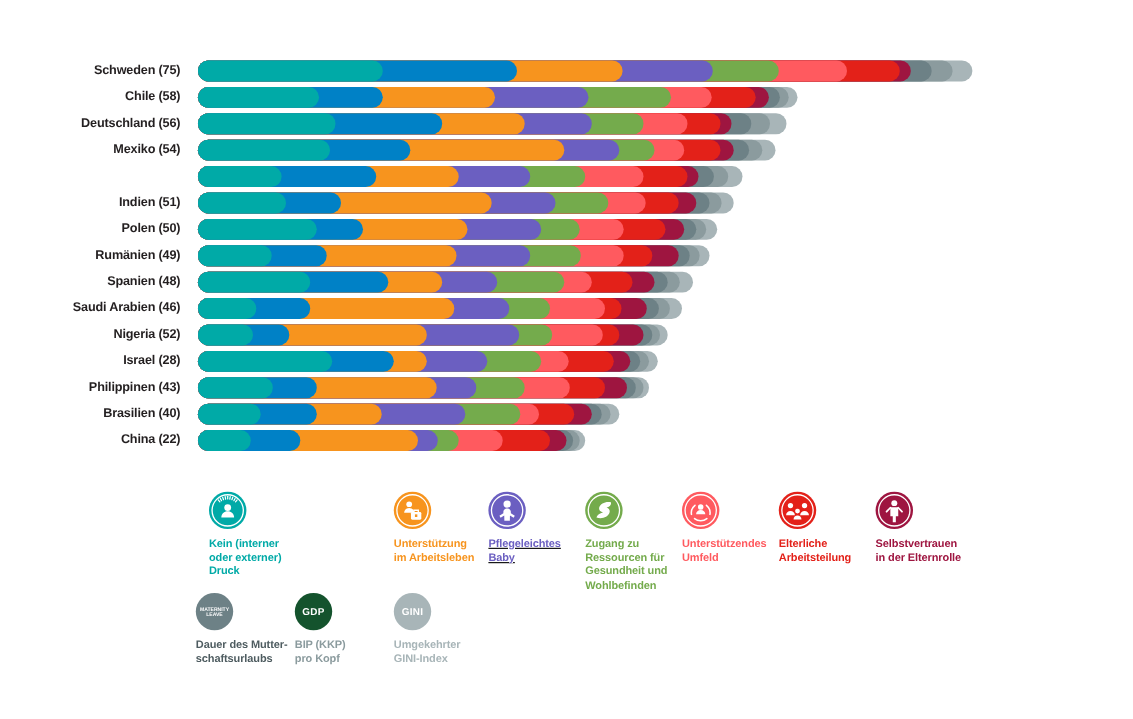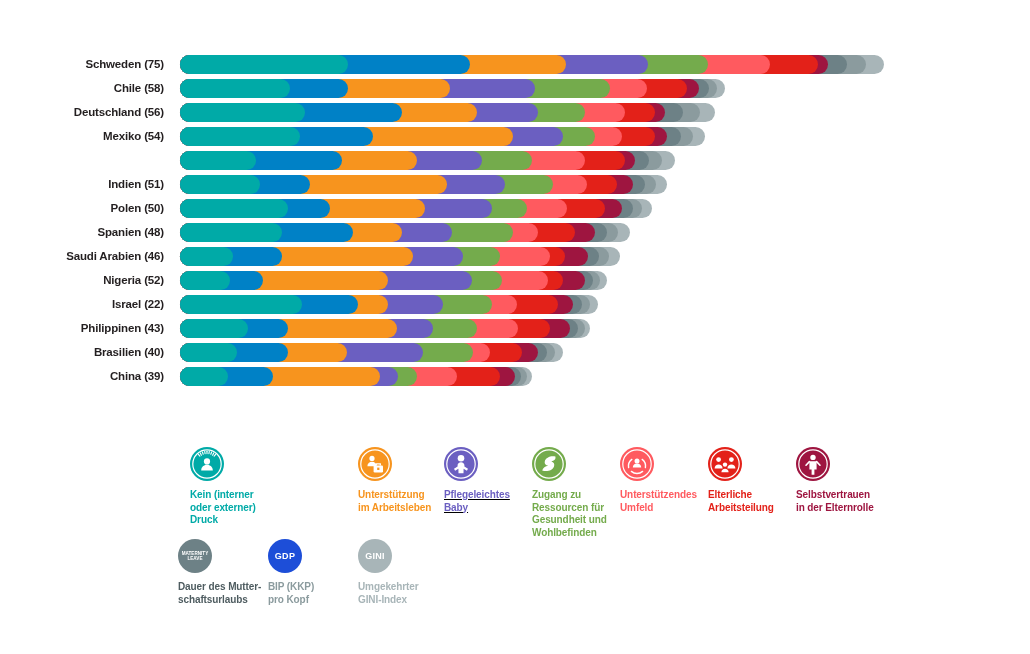--- a/index.html
+++ b/index.html
@@ -190,20 +190,36 @@
           <div class="seg" title="Elterliche Arbeitsteilung" style="left: 0px; width: 425px; background: rgb(227, 33, 25);"></div>
           <div class="seg" title="Unterstützendes Umfeld" style="left: 0px; width: 387px; background: rgb(255, 90, 95);"></div>
           <div class="seg" title="Zugang zu Ressourcen für Gesundheit und Wohlbefinden" style="left: 0px; width: 347px; background: rgb(116, 171, 76);"></div>
           <div class="seg" title="Pflegeleichtes Baby" style="left: 0px; width: 312px; background: rgb(107, 95, 193);"></div>
           <div class="seg" title="Unterstützung im Arbeitsleben" style="left: 0px; width: 245px; background: rgb(247, 148, 30);"></div>
           <div class="seg" title="Finanzielle Sicherheit" style="left: 0px; width: 150px; background: rgb(0, 129, 198);"></div>
           <div class="seg" title="Kein (interner oder externer) Druck" style="left: 0px; width: 108px; background: rgb(0, 170, 167);"></div>
         </div>
       </div>
       <div class="row">
+        <div class="row-label">Rumänien (49)</div>
+        <div class="bar" style="width: 465px;">
+          <div class="seg" title="Umgekehrter GINI-Index" style="left: 0px; width: 465px; background: rgb(168, 181, 184);"></div>
+          <div class="seg" title="BIP (KKP) pro Kopf" style="left: 0px; width: 456px; background: rgb(139, 155, 158);"></div>
+          <div class="seg" title="Dauer des Mutterschaftsurlaubs" style="left: 0px; width: 447px; background: rgb(109, 129, 134);"></div>
+          <div class="seg" title="Selbstvertrauen in der Elternrolle" style="left: 0px; width: 437px; background: rgb(158, 21, 64);"></div>
+          <div class="seg" title="Elterliche Arbeitsteilung" style="left: 0px; width: 413px; background: rgb(227, 33, 25);"></div>
+          <div class="seg" title="Unterstützendes Umfeld" style="left: 0px; width: 387px; background: rgb(255, 90, 95);"></div>
+          <div class="seg" title="Zugang zu Ressourcen für Gesundheit und Wohlbefinden" style="left: 0px; width: 348px; background: rgb(116, 171, 76);"></div>
+          <div class="seg" title="Pflegeleichtes Baby" style="left: 0px; width: 302px; background: rgb(107, 95, 193);"></div>
+          <div class="seg" title="Unterstützung im Arbeitsleben" style="left: 0px; width: 235px; background: rgb(247, 148, 30);"></div>
+          <div class="seg" title="Finanzielle Sicherheit" style="left: 0px; width: 117px; background: rgb(0, 129, 198);"></div>
+          <div class="seg" title="Kein (interner oder externer) Druck" style="left: 0px; width: 67px; background: rgb(0, 170, 167);"></div>
+        </div>
+      </div>
+      <div class="row">
         <div class="row-label">Spanien (48)</div>
         <div class="bar" style="width: 450px;">
           <div class="seg" title="Umgekehrter GINI-Index" style="left: 0px; width: 450px; background: rgb(168, 181, 184);"></div>
           <div class="seg" title="BIP (KKP) pro Kopf" style="left: 0px; width: 438px; background: rgb(139, 155, 158);"></div>
           <div class="seg" title="Dauer des Mutterschaftsurlaubs" style="left: 0px; width: 427px; background: rgb(109, 129, 134);"></div>
           <div class="seg" title="Selbstvertrauen in der Elternrolle" style="left: 0px; width: 415px; background: rgb(158, 21, 64);"></div>
           <div class="seg" title="Elterliche Arbeitsteilung" style="left: 0px; width: 395px; background: rgb(227, 33, 25);"></div>
           <div class="seg" title="Unterstützendes Umfeld" style="left: 0px; width: 358px; background: rgb(255, 90, 95);"></div>
           <div class="seg" title="Zugang zu Ressourcen für Gesundheit und Wohlbefinden" style="left: 0px; width: 333px; background: rgb(116, 171, 76);"></div>
           <div class="seg" title="Pflegeleichtes Baby" style="left: 0px; width: 272px; background: rgb(107, 95, 193);"></div>
@@ -238,21 +254,21 @@
           <div class="seg" title="Elterliche Arbeitsteilung" style="left: 0px; width: 383px; background: rgb(227, 33, 25);"></div>
           <div class="seg" title="Unterstützendes Umfeld" style="left: 0px; width: 368px; background: rgb(255, 90, 95);"></div>
           <div class="seg" title="Zugang zu Ressourcen für Gesundheit und Wohlbefinden" style="left: 0px; width: 322px; background: rgb(116, 171, 76);"></div>
           <div class="seg" title="Pflegeleichtes Baby" style="left: 0px; width: 292px; background: rgb(107, 95, 193);"></div>
           <div class="seg" title="Unterstützung im Arbeitsleben" style="left: 0px; width: 208px; background: rgb(247, 148, 30);"></div>
           <div class="seg" title="Finanzielle Sicherheit" style="left: 0px; width: 83px; background: rgb(0, 129, 198);"></div>
           <div class="seg" title="Kein (interner oder externer) Druck" style="left: 0px; width: 50px; background: rgb(0, 170, 167);"></div>
         </div>
       </div>
       <div class="row">
-        <div class="row-label">Israel (22)</div>
+        <div class="row-label">Israel (28)</div>
         <div class="bar" style="width: 418px;">
           <div class="seg" title="Umgekehrter GINI-Index" style="left: 0px; width: 418px; background: rgb(168, 181, 184);"></div>
           <div class="seg" title="BIP (KKP) pro Kopf" style="left: 0px; width: 410px; background: rgb(139, 155, 158);"></div>
           <div class="seg" title="Dauer des Mutterschaftsurlaubs" style="left: 0px; width: 402px; background: rgb(109, 129, 134);"></div>
           <div class="seg" title="Selbstvertrauen in der Elternrolle" style="left: 0px; width: 393px; background: rgb(158, 21, 64);"></div>
           <div class="seg" title="Elterliche Arbeitsteilung" style="left: 0px; width: 378px; background: rgb(227, 33, 25);"></div>
           <div class="seg" title="Unterstützendes Umfeld" style="left: 0px; width: 337px; background: rgb(255, 90, 95);"></div>
           <div class="seg" title="Zugang zu Ressourcen für Gesundheit und Wohlbefinden" style="left: 0px; width: 312px; background: rgb(116, 171, 76);"></div>
           <div class="seg" title="Pflegeleichtes Baby" style="left: 0px; width: 263px; background: rgb(107, 95, 193);"></div>
           <div class="seg" title="Unterstützung im Arbeitsleben" style="left: 0px; width: 208px; background: rgb(247, 148, 30);"></div>
@@ -286,21 +302,21 @@
           <div class="seg" title="Elterliche Arbeitsteilung" style="left: 0px; width: 342px; background: rgb(227, 33, 25);"></div>
           <div class="seg" title="Unterstützendes Umfeld" style="left: 0px; width: 310px; background: rgb(255, 90, 95);"></div>
           <div class="seg" title="Zugang zu Ressourcen für Gesundheit und Wohlbefinden" style="left: 0px; width: 293px; background: rgb(116, 171, 76);"></div>
           <div class="seg" title="Pflegeleichtes Baby" style="left: 0px; width: 243px; background: rgb(107, 95, 193);"></div>
           <div class="seg" title="Unterstützung im Arbeitsleben" style="left: 0px; width: 167px; background: rgb(247, 148, 30);"></div>
           <div class="seg" title="Finanzielle Sicherheit" style="left: 0px; width: 108px; background: rgb(0, 129, 198);"></div>
           <div class="seg" title="Kein (interner oder externer) Druck" style="left: 0px; width: 57px; background: rgb(0, 170, 167);"></div>
         </div>
       </div>
       <div class="row">
-        <div class="row-label">China (39)</div>
+        <div class="row-label">China (22)</div>
         <div class="bar" style="width: 352px;">
           <div class="seg" title="Umgekehrter GINI-Index" style="left: 0px; width: 352px; background: rgb(168, 181, 184);"></div>
           <div class="seg" title="BIP (KKP) pro Kopf" style="left: 0px; width: 347px; background: rgb(139, 155, 158);"></div>
           <div class="seg" title="Dauer des Mutterschaftsurlaubs" style="left: 0px; width: 341px; background: rgb(109, 129, 134);"></div>
           <div class="seg" title="Selbstvertrauen in der Elternrolle" style="left: 0px; width: 335px; background: rgb(158, 21, 64);"></div>
           <div class="seg" title="Elterliche Arbeitsteilung" style="left: 0px; width: 320px; background: rgb(227, 33, 25);"></div>
           <div class="seg" title="Unterstützendes Umfeld" style="left: 0px; width: 277px; background: rgb(255, 90, 95);"></div>
           <div class="seg" title="Zugang zu Ressourcen für Gesundheit und Wohlbefinden" style="left: 0px; width: 237px; background: rgb(116, 171, 76);"></div>
           <div class="seg" title="Pflegeleichtes Baby" style="left: 0px; width: 218px; background: rgb(107, 95, 193);"></div>
           <div class="seg" title="Unterstützung im Arbeitsleben" style="left: 0px; width: 200px; background: rgb(247, 148, 30);"></div>
@@ -417,21 +433,21 @@
     <div class="legend-row" id="legend-row-2">
         <div class="legend-item" style="left: 178px; top: 0px;">
           <span class="legend-icon" style="background: rgb(109, 129, 134);">
             <span class="icon-word tiny" style="white-space: pre-line;">MATERNITY
 LEAVE</span>
           </span>
           <div class="legend-text" style="color: rgb(78, 92, 96); width: 108px;">Dauer des Mutter-
 schaftsurlaubs</div>
         </div>
         <div class="legend-item" style="left: 268px; top: 0px;">
-          <span class="legend-icon" style="background: #1d4ed8;">
+          <span class="legend-icon" style="background: #14532d;">
             <span class="icon-word" style="white-space: pre-line;">GDP</span>
           </span>
           <div class="legend-text" style="color: rgb(139, 155, 158); width: 108px;">BIP (KKP)
 pro Kopf</div>
         </div>
         <div class="legend-item" style="left: 358px; top: 0px;">
           <span class="legend-icon" style="background: rgb(168, 181, 184);">
             <span class="icon-word" style="white-space: pre-line;">GINI</span>
           </span>
           <div class="legend-text" style="color: rgb(168, 181, 184); width: 108px;">Umgekehrter

